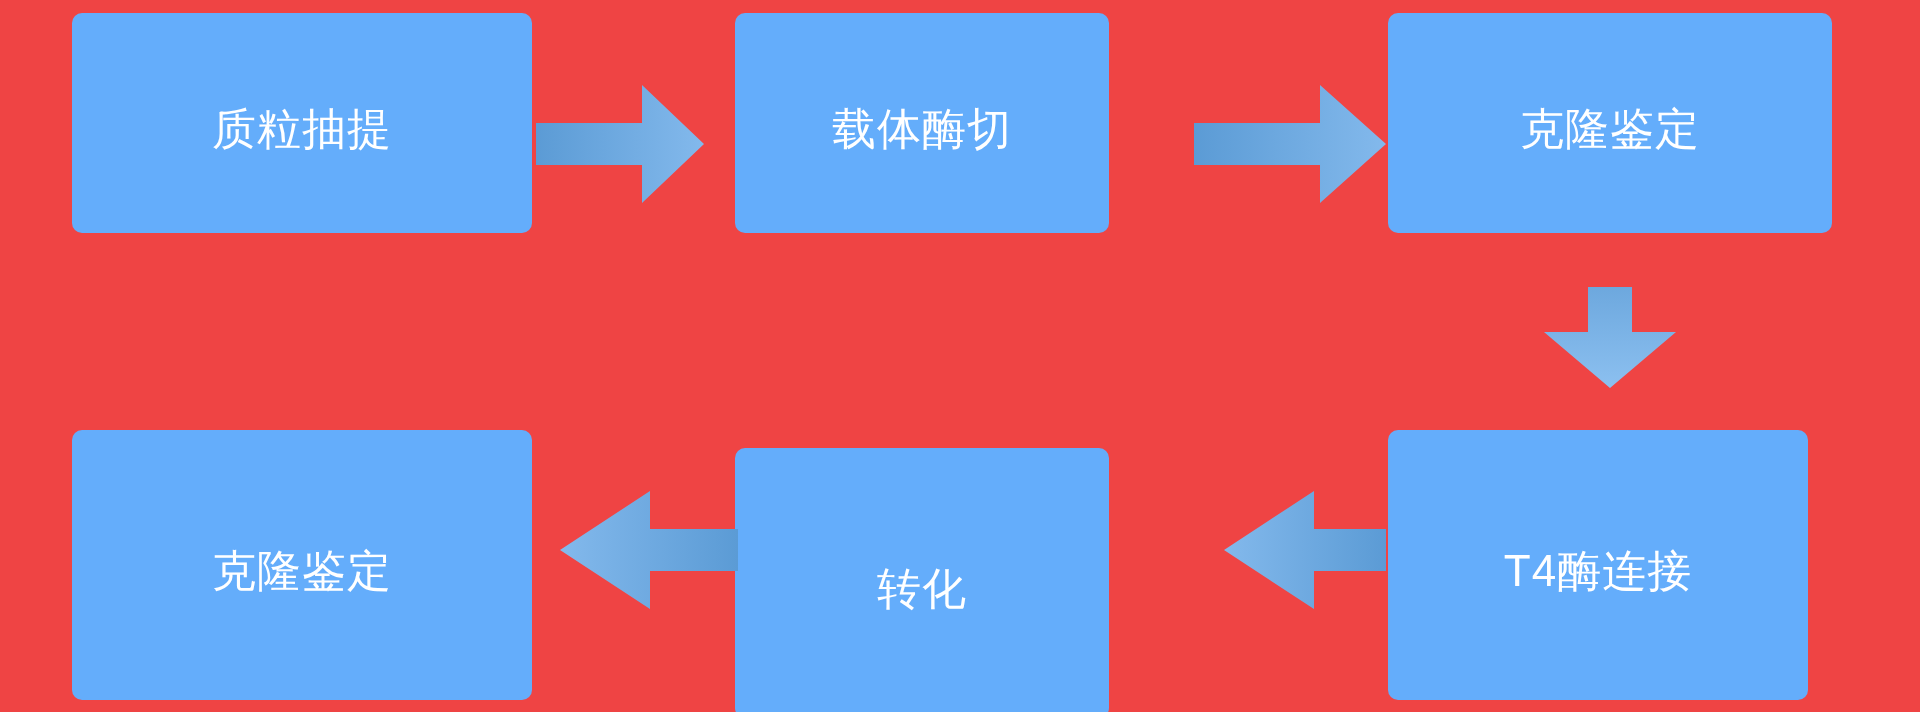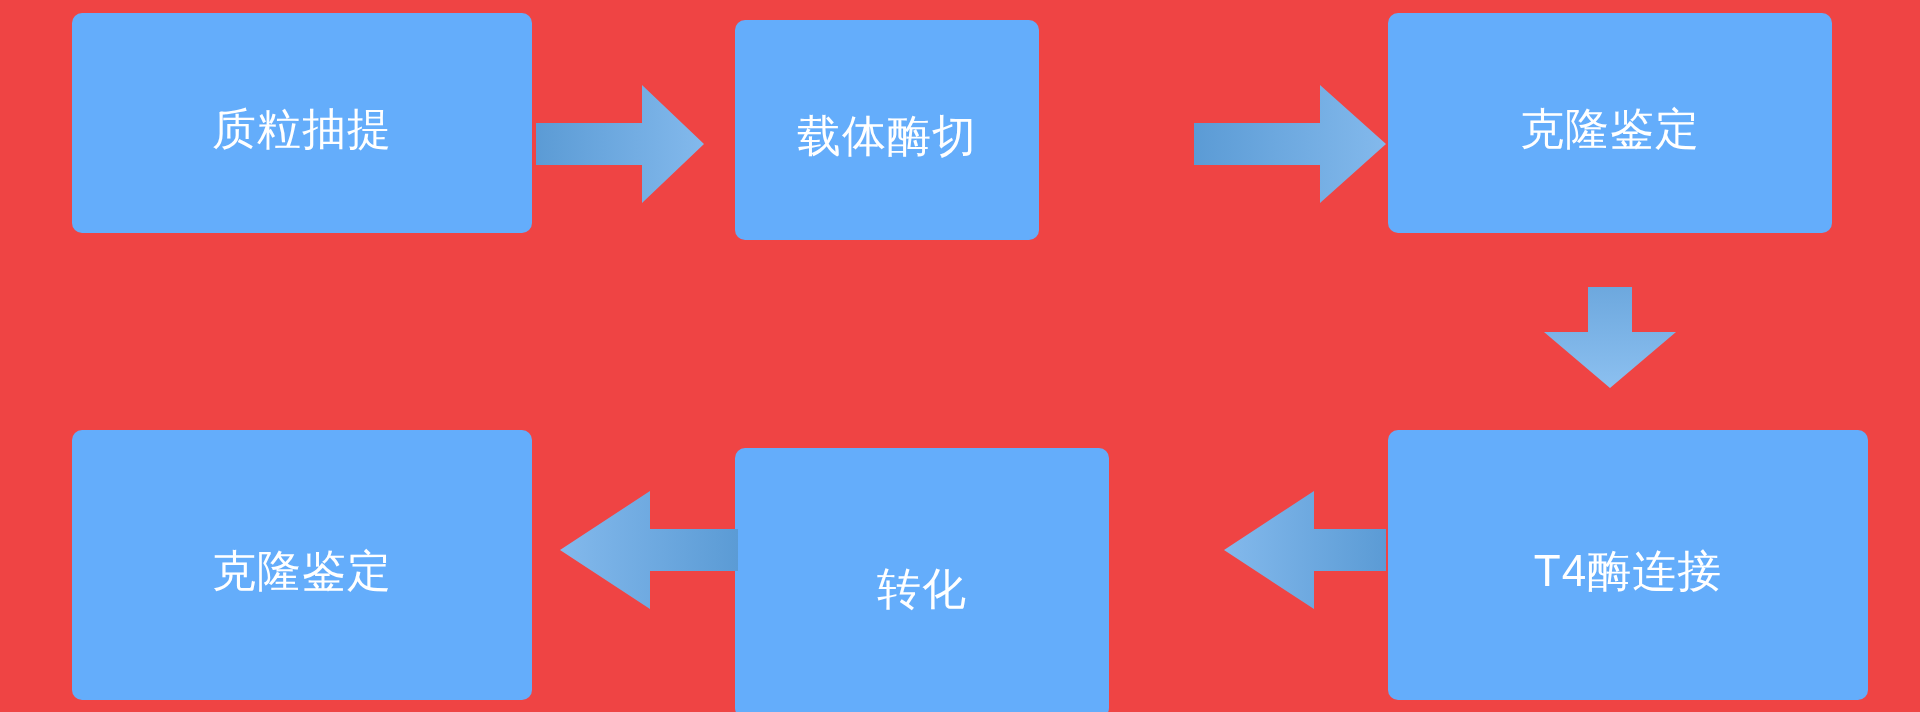--- a/index.html
+++ b/index.html
@@ -33,34 +33,34 @@
   }
   .node-label {
     display: block;
     text-align: center;
   }
   
   #node-plasmid-extraction {
     left: 72px;  top: 13px;  width: 460px;  height: 220px;
   }
   #node-vector-digestion {
-    left: 735px; top: 20px;  width: 304px;  height: 220px;
+    left: 735px; top: 13px;  width: 374px;  height: 220px;
   }
   #node-primer-annealing {
     left: 1388px; top: 13px; width: 444px;  height: 220px;
   }
   
   #node-clone-identification {
     left: 72px;  top: 430px; width: 460px;  height: 270px;
   }
   #node-transformation {
     left: 735px; top: 448px; width: 374px;  height: 270px;
   }
   #node-t4-ligation {
-    left: 1388px; top: 430px; width: 480px;  height: 270px; align-items: center;
+    left: 1388px; top: 430px; width: 420px;  height: 270px; align-items: center;
   }
   .node-label-offset {
     position: relative;
     top: 6px;
   }
   .arrow {
     position: absolute;
     overflow: visible;
   }
   #arrow-1 { left: 532px;  top: 72px;  width: 176px;  height: 145px; }

